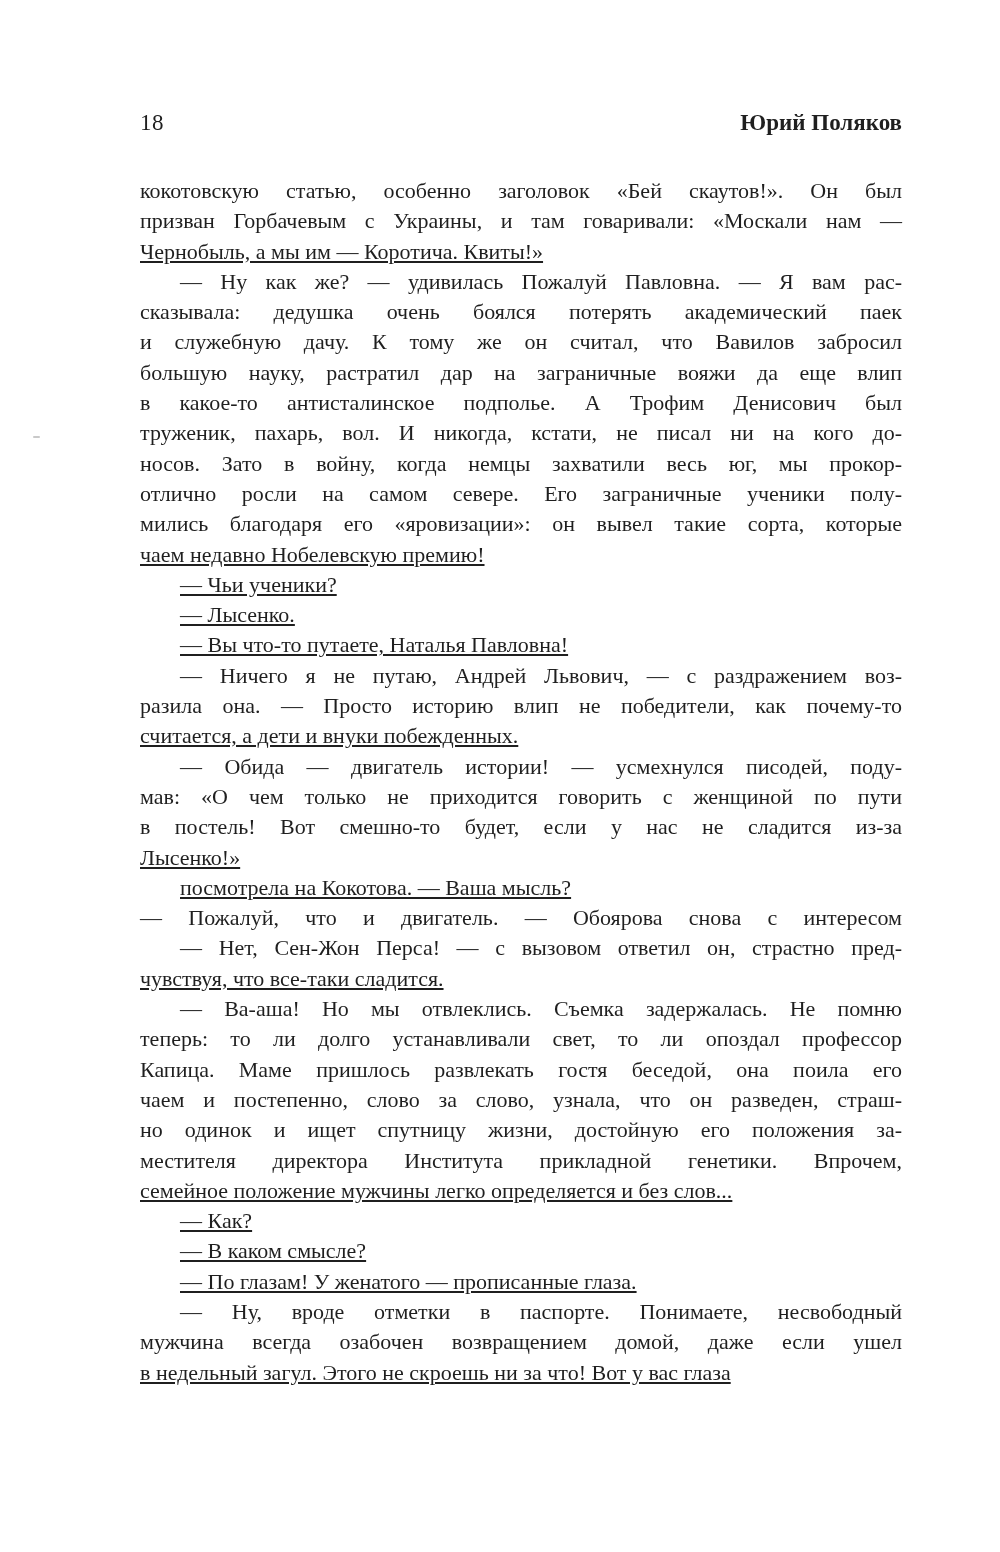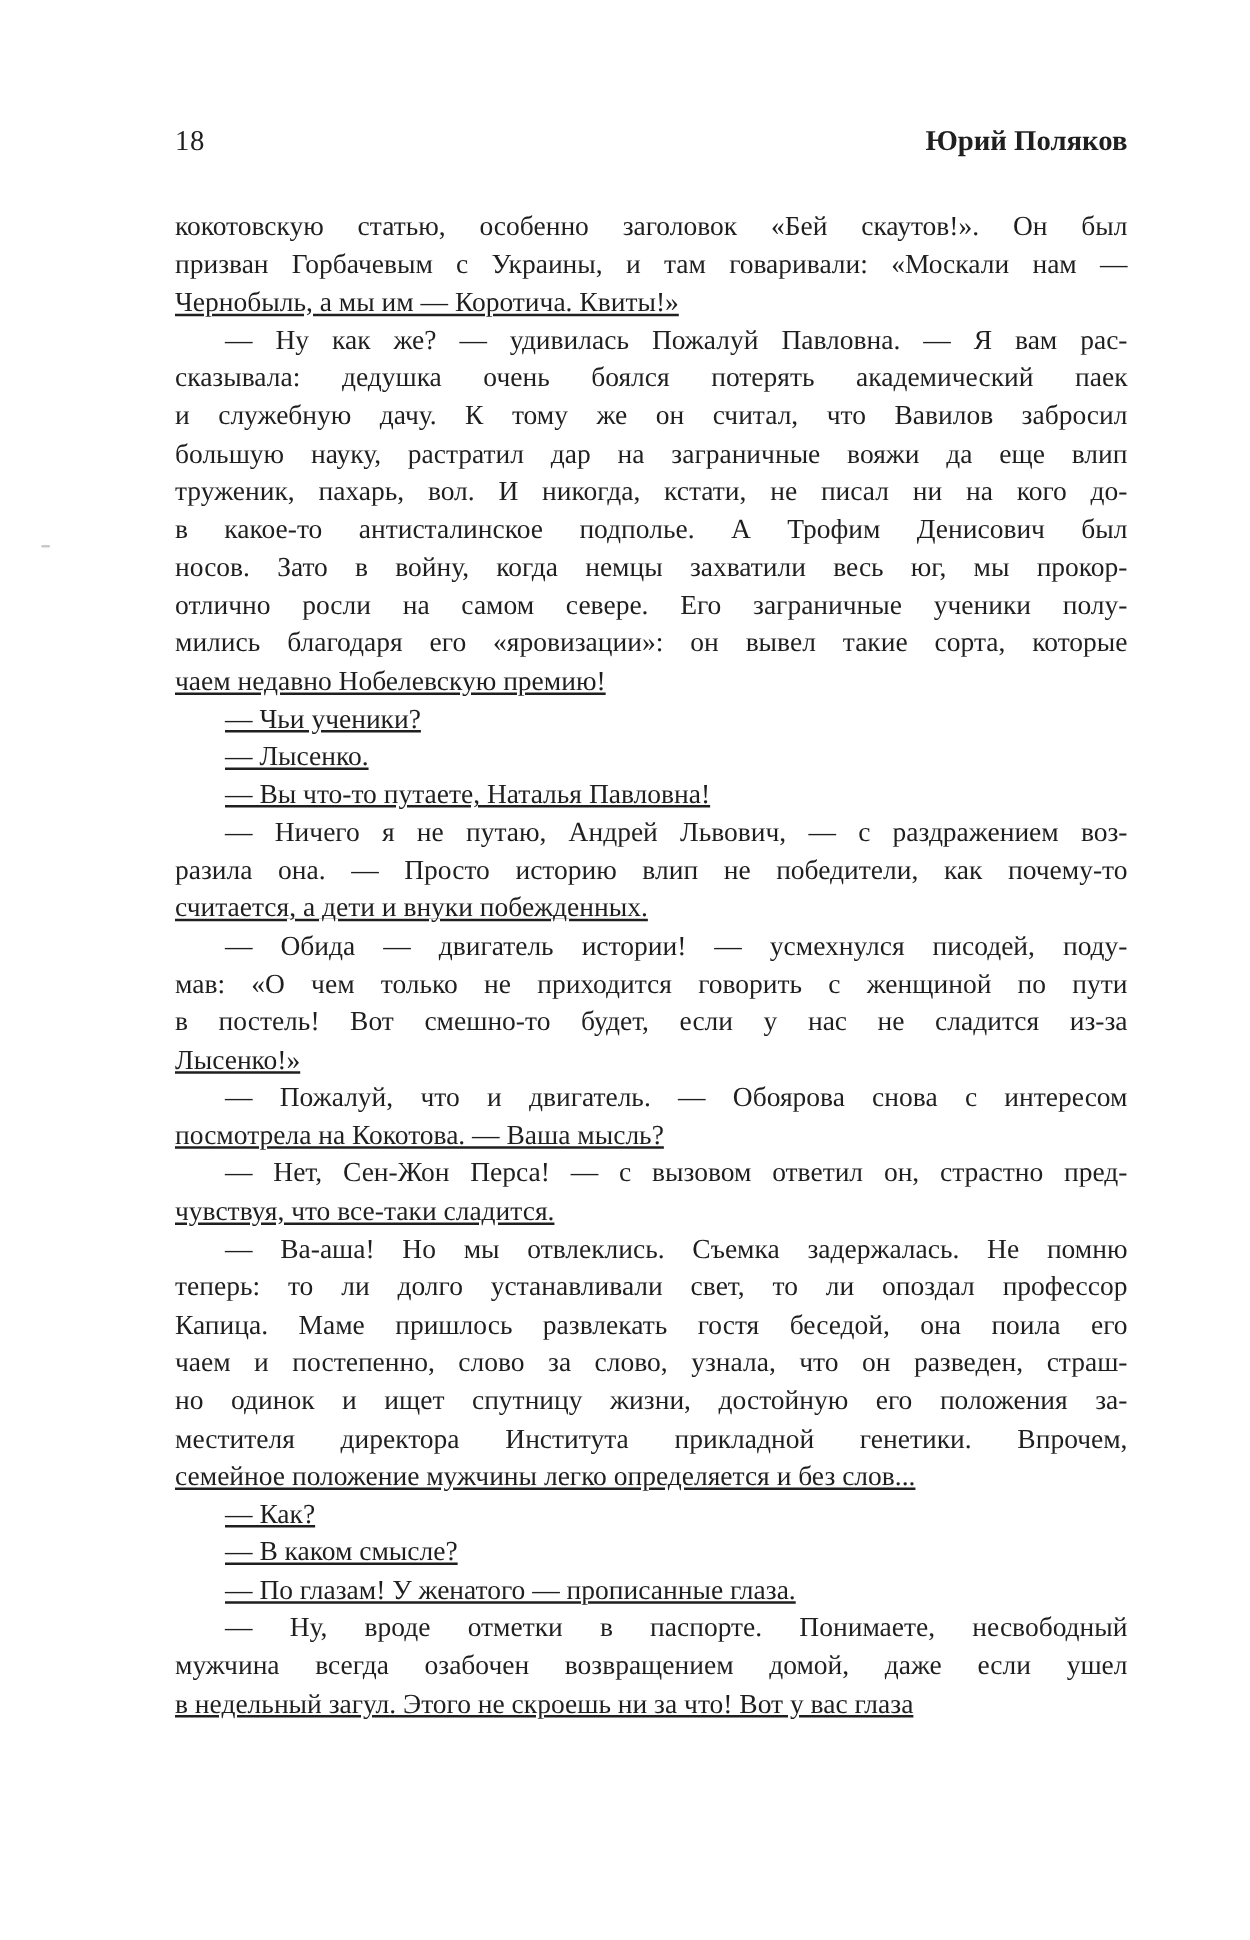--- a/index.html
+++ b/index.html
@@ -12,21 +12,21 @@
     width: 1000px;
     height: 1552px;
     background: #ffffff;
     overflow: hidden;
     font-family: "Liberation Serif", "DejaVu Serif", serif;
     color: #1f1f1f;
   }
   .content {
     position: absolute;
     left: 140px;
-    top: 100px;
+    top: 110px;
     width: 762px;
   }
   .running-head {
     display: flex;
     justify-content: space-between;
     align-items: baseline;
     font-size: 23px;
     line-height: 26px;
   }
   .page-number {
@@ -82,22 +82,22 @@
         <p class="para">
           <span class="line">кокотовскую статью, особенно заголовок «Бей скаутов!». Он был</span>
           <span class="line">призван Горбачевым с Украины, и там говаривали: «Москали нам —</span>
           <span class="line last">Чернобыль, а мы им — Коротича. Квиты!»</span>
         </p>
         <p class="para indent">
           <span class="line">— Ну как же? — удивилась Пожалуй Павловна. — Я вам рас-</span>
           <span class="line">сказывала: дедушка очень боялся потерять академический паек</span>
           <span class="line">и служебную дачу. К тому же он считал, что Вавилов забросил</span>
           <span class="line">большую науку, растратил дар на заграничные вояжи да еще влип</span>
+          <span class="line">в какое-то антисталинское подполье. А Трофим Денисович был</span>
           <span class="line">труженик, пахарь, вол. И никогда, кстати, не писал ни на кого до-</span>
-          <span class="line">в какое-то антисталинское подполье. А Трофим Денисович был</span>
           <span class="line">носов. Зато в войну, когда немцы захватили весь юг, мы прокор-</span>
           <span class="line">отлично росли на самом севере. Его заграничные ученики полу-</span>
           <span class="line">мились благодаря его «яровизации»: он вывел такие сорта, которые</span>
           <span class="line last">чаем недавно Нобелевскую премию!</span>
         </p>
         <p class="para indent">
           <span class="line last">— Чьи ученики?</span>
         </p>
         <p class="para indent">
           <span class="line last">— Лысенко.</span>
@@ -110,22 +110,22 @@
           <span class="line">разила она. — Просто историю влип не победители, как почему-то</span>
           <span class="line last">считается, а дети и внуки побежденных.</span>
         </p>
         <p class="para indent">
           <span class="line">— Обида — двигатель истории! — усмехнулся писодей, поду-</span>
           <span class="line">мав: «О чем только не приходится говорить с женщиной по пути</span>
           <span class="line">в постель! Вот смешно-то будет, если у нас не сладится из-за</span>
           <span class="line last">Лысенко!»</span>
         </p>
         <p class="para indent">
+          <span class="line last">посмотрела на Кокотова. — Ваша мысль?</span>
           <span class="line">— Пожалуй, что и двигатель. — Обоярова снова с интересом</span>
-          <span class="line last">посмотрела на Кокотова. — Ваша мысль?</span>
         </p>
         <p class="para indent">
           <span class="line">— Нет, Сен-Жон Перса! — с вызовом ответил он, страстно пред-</span>
           <span class="line last">чувствуя, что все-таки сладится.</span>
         </p>
         <p class="para indent">
           <span class="line">— Ва-аша! Но мы отвлеклись. Съемка задержалась. Не помню</span>
           <span class="line">теперь: то ли долго устанавливали свет, то ли опоздал профессор</span>
           <span class="line">Капица. Маме пришлось развлекать гостя беседой, она поила его</span>
           <span class="line">чаем и постепенно, слово за слово, узнала, что он разведен, страш-</span>

